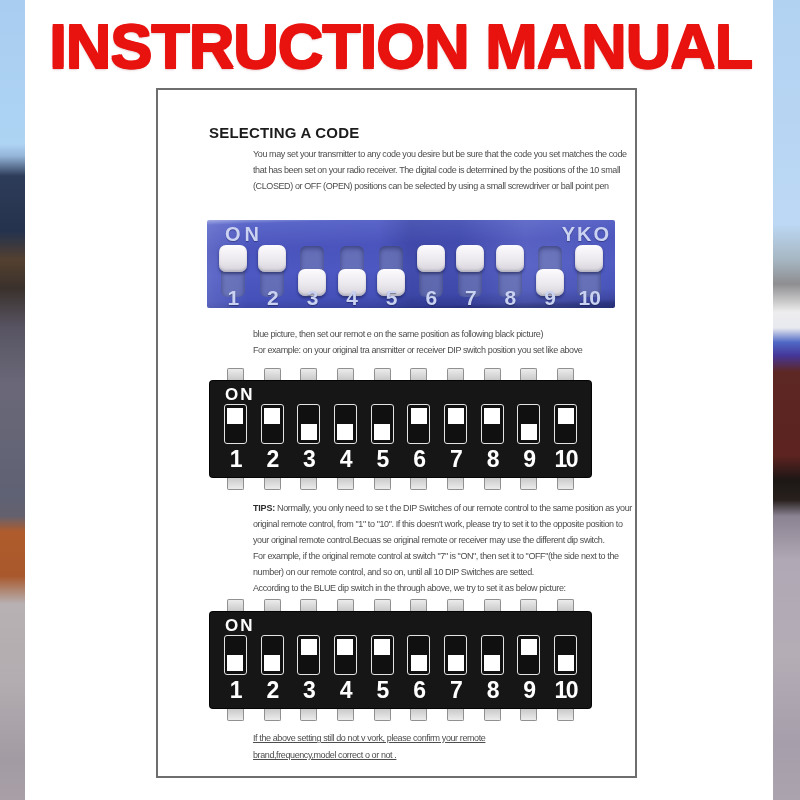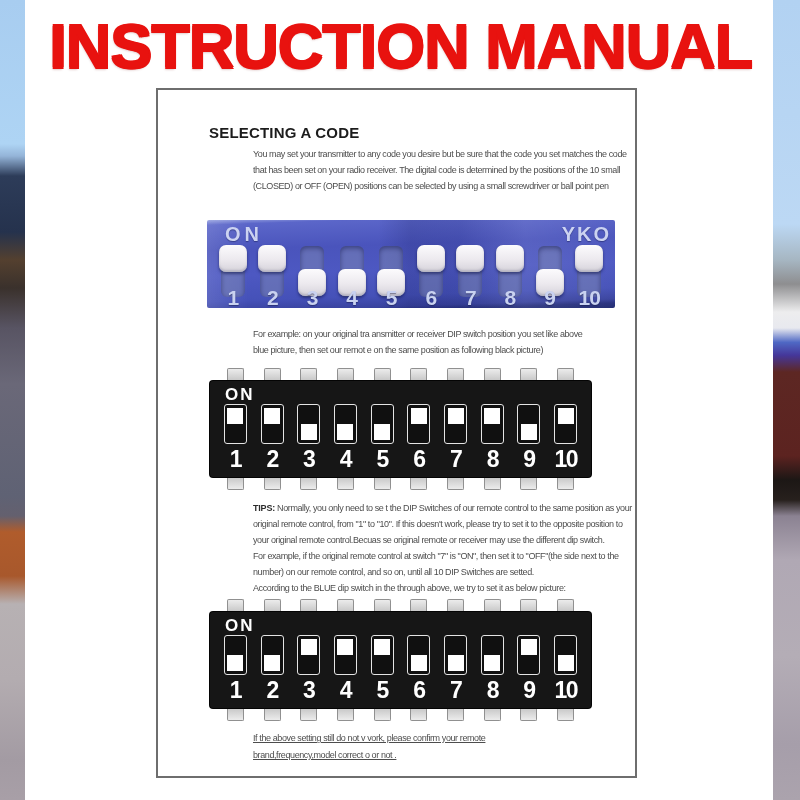--- a/index.html
+++ b/index.html
@@ -195,22 +195,22 @@
         </div>
         <div class="bcol">
           <div class="bslot"></div>
           <div class="bcap on"></div>
           <div class="bnum">10</div>
         </div>
       </div>
   </div>
 
   <div class="para" id="example">
+      <div class="tline">blue picture, then set our remot e on the same position as following black picture)</div>
       <div class="tline">For example: on your original tra ansmitter or receiver DIP switch position you set like above</div>
-      <div class="tline">blue picture, then set our remot e on the same position as following black picture)</div>
     </div>
 
   <div class="bdip bdip-top">
     <div class="pins top">
         <div class="pin-cell">
           <div class="pin"></div>
         </div>
         <div class="pin-cell">
           <div class="pin"></div>
         </div>

